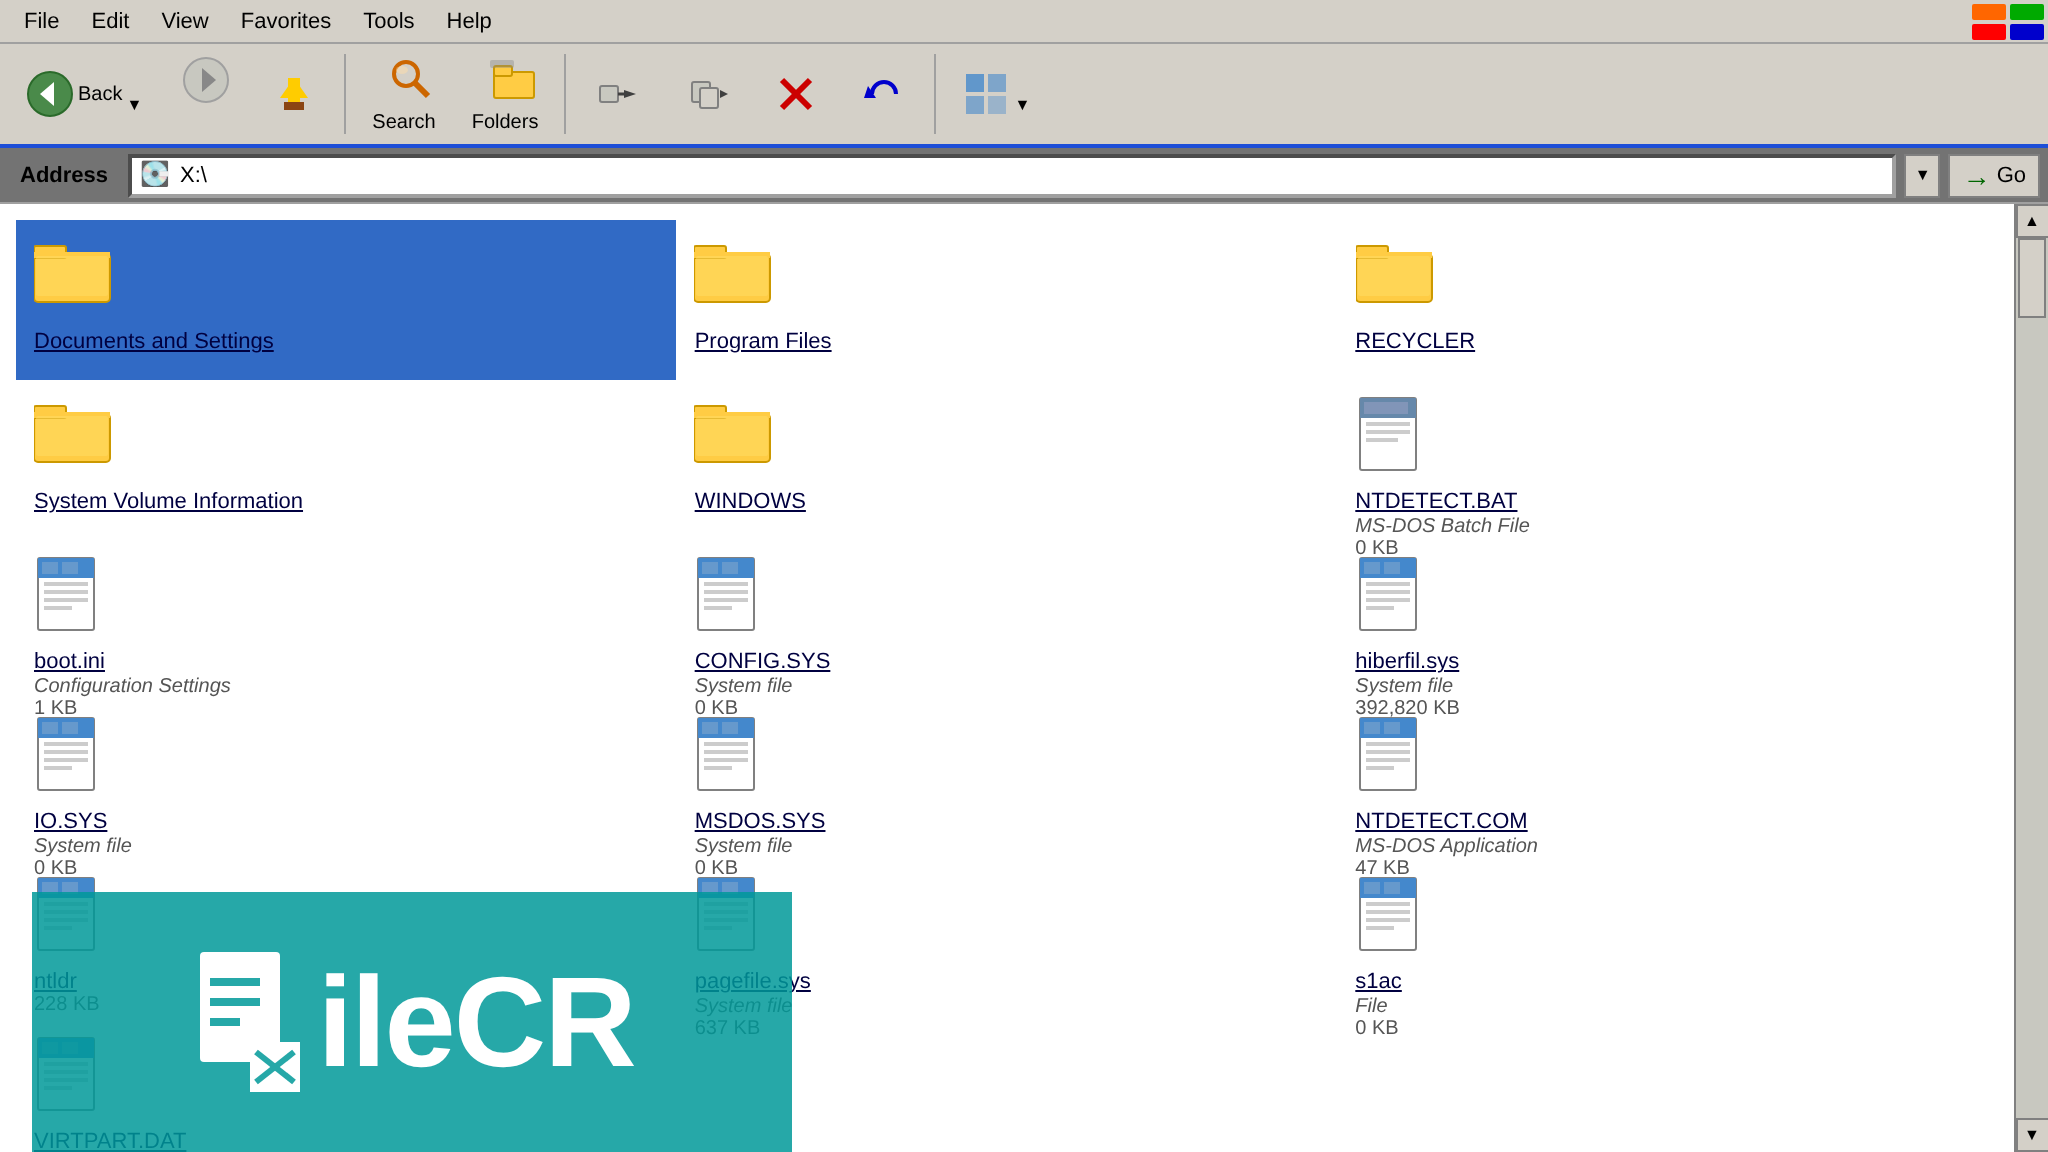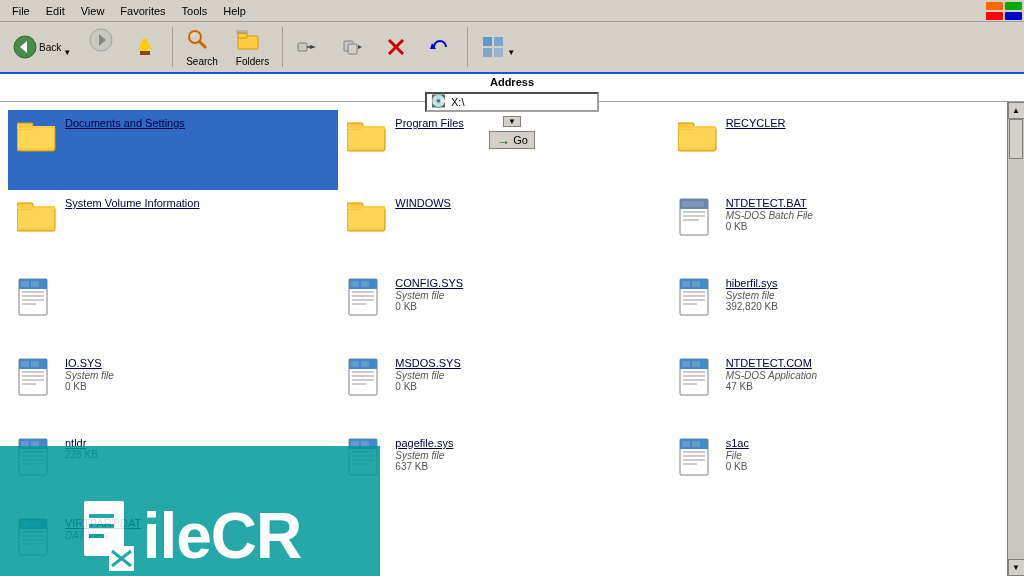--- a/index.html
+++ b/index.html
@@ -35,21 +35,21 @@
       height: 52px;
       display: flex;
       align-items: center;
       padding: 4px 6px;
       gap: 4px;
       border-bottom: 2px solid #1d4ed8;
     }
     .toolbar-btn {
       display: flex;
       flex-direction: column;
-      align-items: flex-start;
+      align-items: flex-end;
       padding: 3px 6px;
       border: 1px solid transparent;
       cursor: pointer;
       min-width: 40px;
       background: transparent;
       font-size: 10px;
       color: #000;
       gap: 4px;
     }
     .toolbar-icon {
@@ -72,27 +72,26 @@
       gap: 1px;
     }
     .dropdown-arrow {
       font-size: 8px;
       margin-top: 10px;
     }
 
     
     .address-bar {
       height: 28px;
-      background: #ffffff;
+      background: #737373;
       display: flex;
       align-items: center;
       padding: 2px 4px;
       border-bottom: 1px solid #a0a0a0;
       gap: 4px;
-      flex-direction: column;
     }
     .address-label {
       font-size: 11px;
       font-weight: bold;
       color: #000;
       padding: 0 6px;
     }
     .address-input-container {
       flex: 1;
       display: flex;
@@ -165,20 +164,21 @@
     }
 
     
     .file-item {
       display: flex;
       align-items: flex-start;
       padding: 6px 8px;
       cursor: pointer;
       border: 1px solid transparent;
       gap: 8px;
+      flex-direction: column;
     }
     .file-item.selected { background: #316ac5; color: #fff; }
 
     .file-icon {
       width: 40px;
       height: 40px;
       flex-shrink: 0;
       position: relative;
     }
 
@@ -238,27 +238,27 @@
       right: 1px;
       height: 40px;
       background: #d4d0c8;
       border: 1px solid #808080;
     }
 
     
     .watermark {
       position: absolute;
       bottom: 0;
-      left: 0;
+      left: 16px;
       width: 380px;
       height: 130px;
       background: #009999;
       opacity: 0.85;
       display: flex;
-      align-items: flex-end;
+      align-items: center;
       justify-content: center;
       z-index: 10;
       pointer-events: none;
     }
     .watermark-text {
       font-size: 72px;
       font-weight: bold;
       color: #fff;
       font-family: Arial Black, Arial, sans-serif;
       letter-spacing: -2px;
@@ -495,20 +495,25 @@
         <div class="file-icon"><svg width="38" height="42" viewBox="0 0 38 42">
     <rect x="2" y="2" width="28" height="36" rx="1" fill="#fff" stroke="#808080" stroke-width="1"></rect>
     <rect x="2" y="2" width="28" height="10" fill="#4488cc"></rect>
     <rect x="5" y="14" width="22" height="2" fill="#ccc"></rect>
     <rect x="5" y="18" width="22" height="2" fill="#ccc"></rect>
     <rect x="5" y="22" width="22" height="2" fill="#ccc"></rect>
     <rect x="5" y="26" width="14" height="2" fill="#ccc"></rect>
     <rect x="4" y="4" width="8" height="6" fill="#6699cc"></rect>
     <rect x="14" y="4" width="8" height="6" fill="#6699cc"></rect>
   </svg></div>
+        <div class="file-info">
+    <span class="file-name">boot.ini</span>
+          <span class="file-type">Configuration Settings</span>
+          <span class="file-size">1 KB</span>
+        </div>
       </div>
       <div class="file-item">
         <div class="file-icon"><svg width="38" height="42" viewBox="0 0 38 42">
     <rect x="2" y="2" width="28" height="36" rx="1" fill="#fff" stroke="#808080" stroke-width="1"></rect>
     <rect x="2" y="2" width="28" height="10" fill="#4488cc"></rect>
     <rect x="5" y="14" width="22" height="2" fill="#ccc"></rect>
     <rect x="5" y="18" width="22" height="2" fill="#ccc"></rect>
     <rect x="5" y="22" width="22" height="2" fill="#ccc"></rect>
     <rect x="5" y="26" width="14" height="2" fill="#ccc"></rect>
     <rect x="4" y="4" width="8" height="6" fill="#6699cc"></rect>

